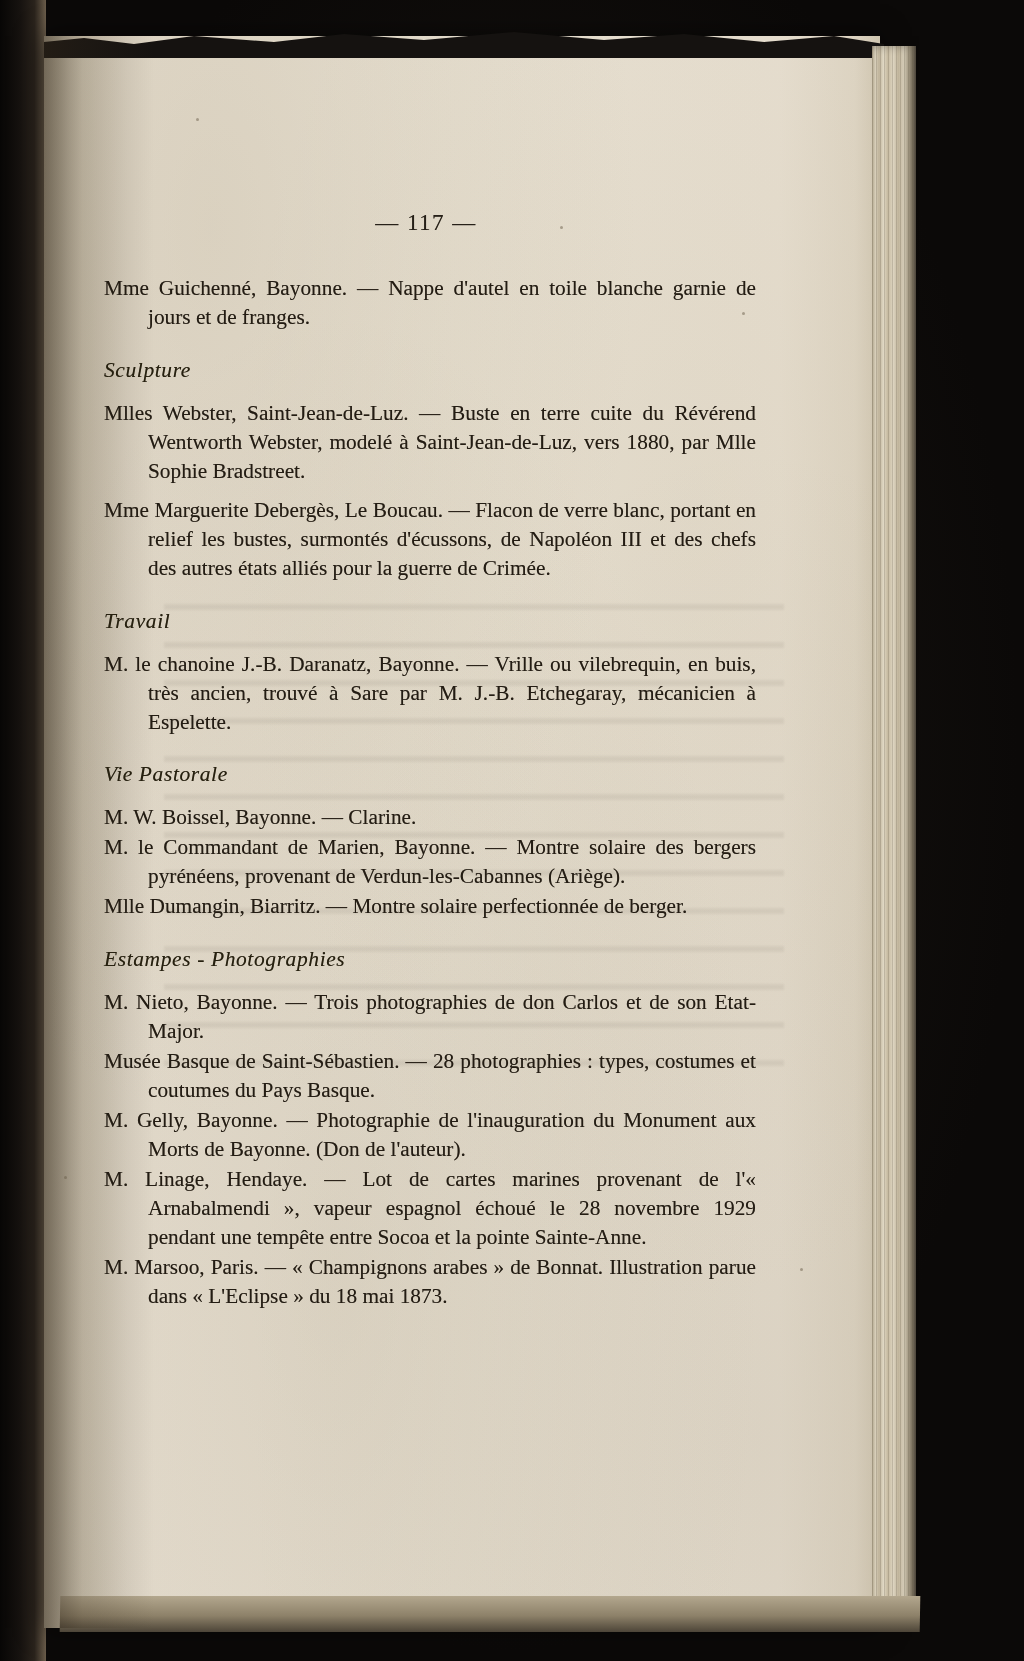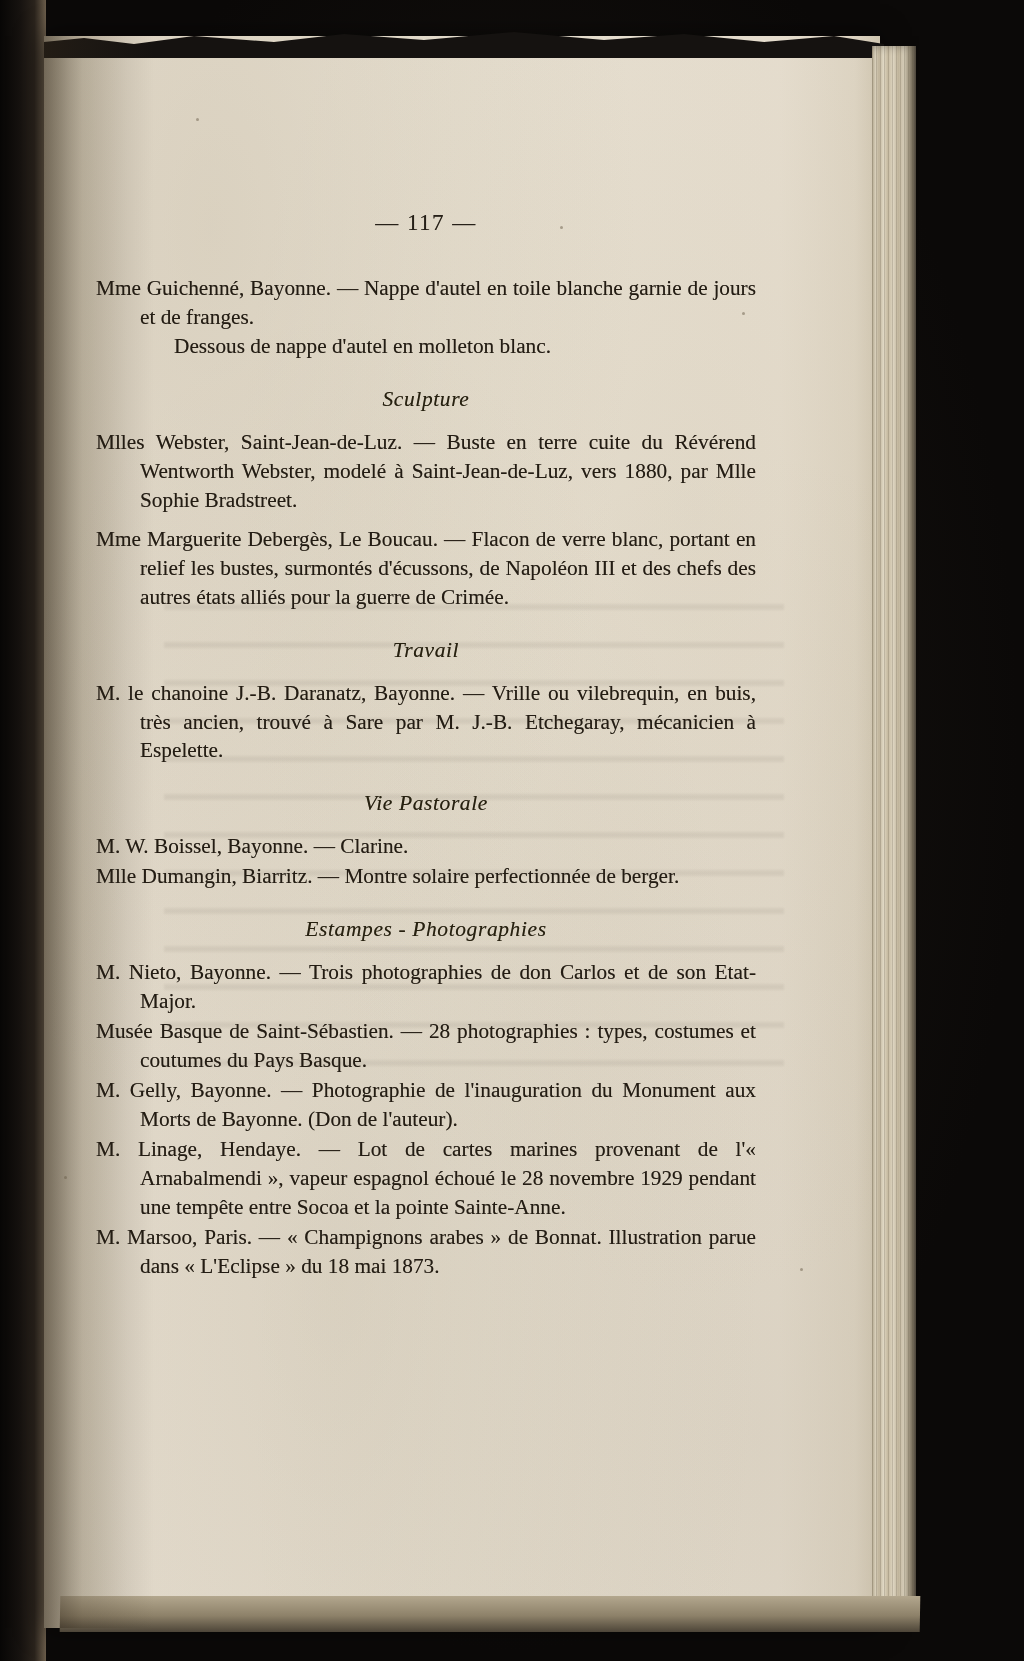--- a/index.html
+++ b/index.html
@@ -131,21 +131,20 @@
 
   .folio {
     text-align: center;
     font-size: 23px;
     letter-spacing: 1.5px;
     margin-bottom: 38px;
     color: #262018;
   }
 
   .section-head {
-    text-align: center;
     font-style: italic;
     font-size: 21.5px;
     letter-spacing: 0.6px;
     margin: 26px 0 16px 0;
     color: #26200f;
   }
 
   .entry {
     font-size: 21.3px;
     line-height: 1.36;
@@ -159,21 +158,21 @@
   .entry.tight { margin-bottom: 0; }
 
   .sub-line {
     font-size: 21.3px;
     line-height: 1.36;
     margin: 0 0 0 0;
     padding-left: 78px;
     color: #231c13;
   }
 
-  .block { margin-bottom: 10px; }
+  .block { margin-bottom: 10px; margin-left: 8px; }
 
   
   .content { text-shadow: 0 0 0.4px rgba(35,28,19,0.45); }
 
   
   .speck { position: absolute; background: #6a5e49; border-radius: 50%; opacity: 0.5; }
 </style>
 </head>
 <body>
 
@@ -201,40 +200,40 @@
   <div class="speck" style="left:742px; top:312px; width:3px; height:3px;"></div>
   <div class="speck" style="left:800px; top:1268px; width:3px; height:3px;"></div>
   <div class="speck" style="left:64px; top:1176px; width:3px; height:3px;"></div>
 
   <div class="content">
 
     <div class="folio">— 117 —</div>
 
     <div class="block">
       <p class="entry tight">Mme Guichenné, Bayonne. — Nappe d'autel en toile blanche garnie de jours et de franges.</p>
-      <p class="sub-line">Dessous de nappe d'autel en molleton blanc.</p>
     </div>
 
     <div class="block">
       <div class="section-head">Sculpture</div>
       <p class="entry">Mlles Webster, Saint-Jean-de-Luz. — Buste en terre cuite du Révérend Wentworth Webster, modelé à Saint-Jean-de-Luz, vers 1880, par Mlle Sophie Bradstreet.</p>
     </div>
 
     <div class="block">
       <p class="entry">Mme Marguerite Debergès, Le Boucau. — Flacon de verre blanc, portant en relief les bustes, surmontés d'écussons, de Napoléon III et des chefs des autres états alliés pour la guerre de Crimée.</p>
     </div>
 
     <div class="block">
       <div class="section-head">Travail</div>
       <p class="entry">M. le chanoine J.-B. Daranatz, Bayonne. — Vrille ou vilebrequin, en buis, très ancien, trouvé à Sare par M. J.-B. Etchegaray, mécanicien à Espelette.</p>
     </div>
 
     <div class="block">
       <div class="section-head">Vie Pastorale</div>
       <p class="entry">M. W. Boissel, Bayonne. — Clarine.</p>
+      <p class="entry">M. le Commandant de Marien, Bayonne. — Montre solaire des bergers pyrénéens, provenant de Verdun-les-Cabannes (Ariège).</p>
       <p class="entry">Mlle Dumangin, Biarritz. — Montre solaire perfectionnée de berger.</p>
     </div>
 
     <div class="block">
       <div class="section-head">Estampes - Photographies</div>
       <p class="entry">M. Nieto, Bayonne. — Trois photographies de don Carlos et de son Etat-Major.</p>
       <p class="entry">Musée Basque de Saint-Sébastien. — 28 photographies : types, costumes et coutumes du Pays Basque.</p>
       <p class="entry">M. Gelly, Bayonne. — Photographie de l'inauguration du Monument aux Morts de Bayonne. (Don de l'auteur).</p>
       <p class="entry">M. Linage, Hendaye. — Lot de cartes marines provenant de l'« Arnabalmendi », vapeur espagnol échoué le 28 novembre 1929 pendant une tempête entre Socoa et la pointe Sainte-Anne.</p>
       <p class="entry">M. Marsoo, Paris. — « Champignons arabes » de Bonnat. Illustration parue dans « L'Eclipse » du 18 mai 1873.</p>

